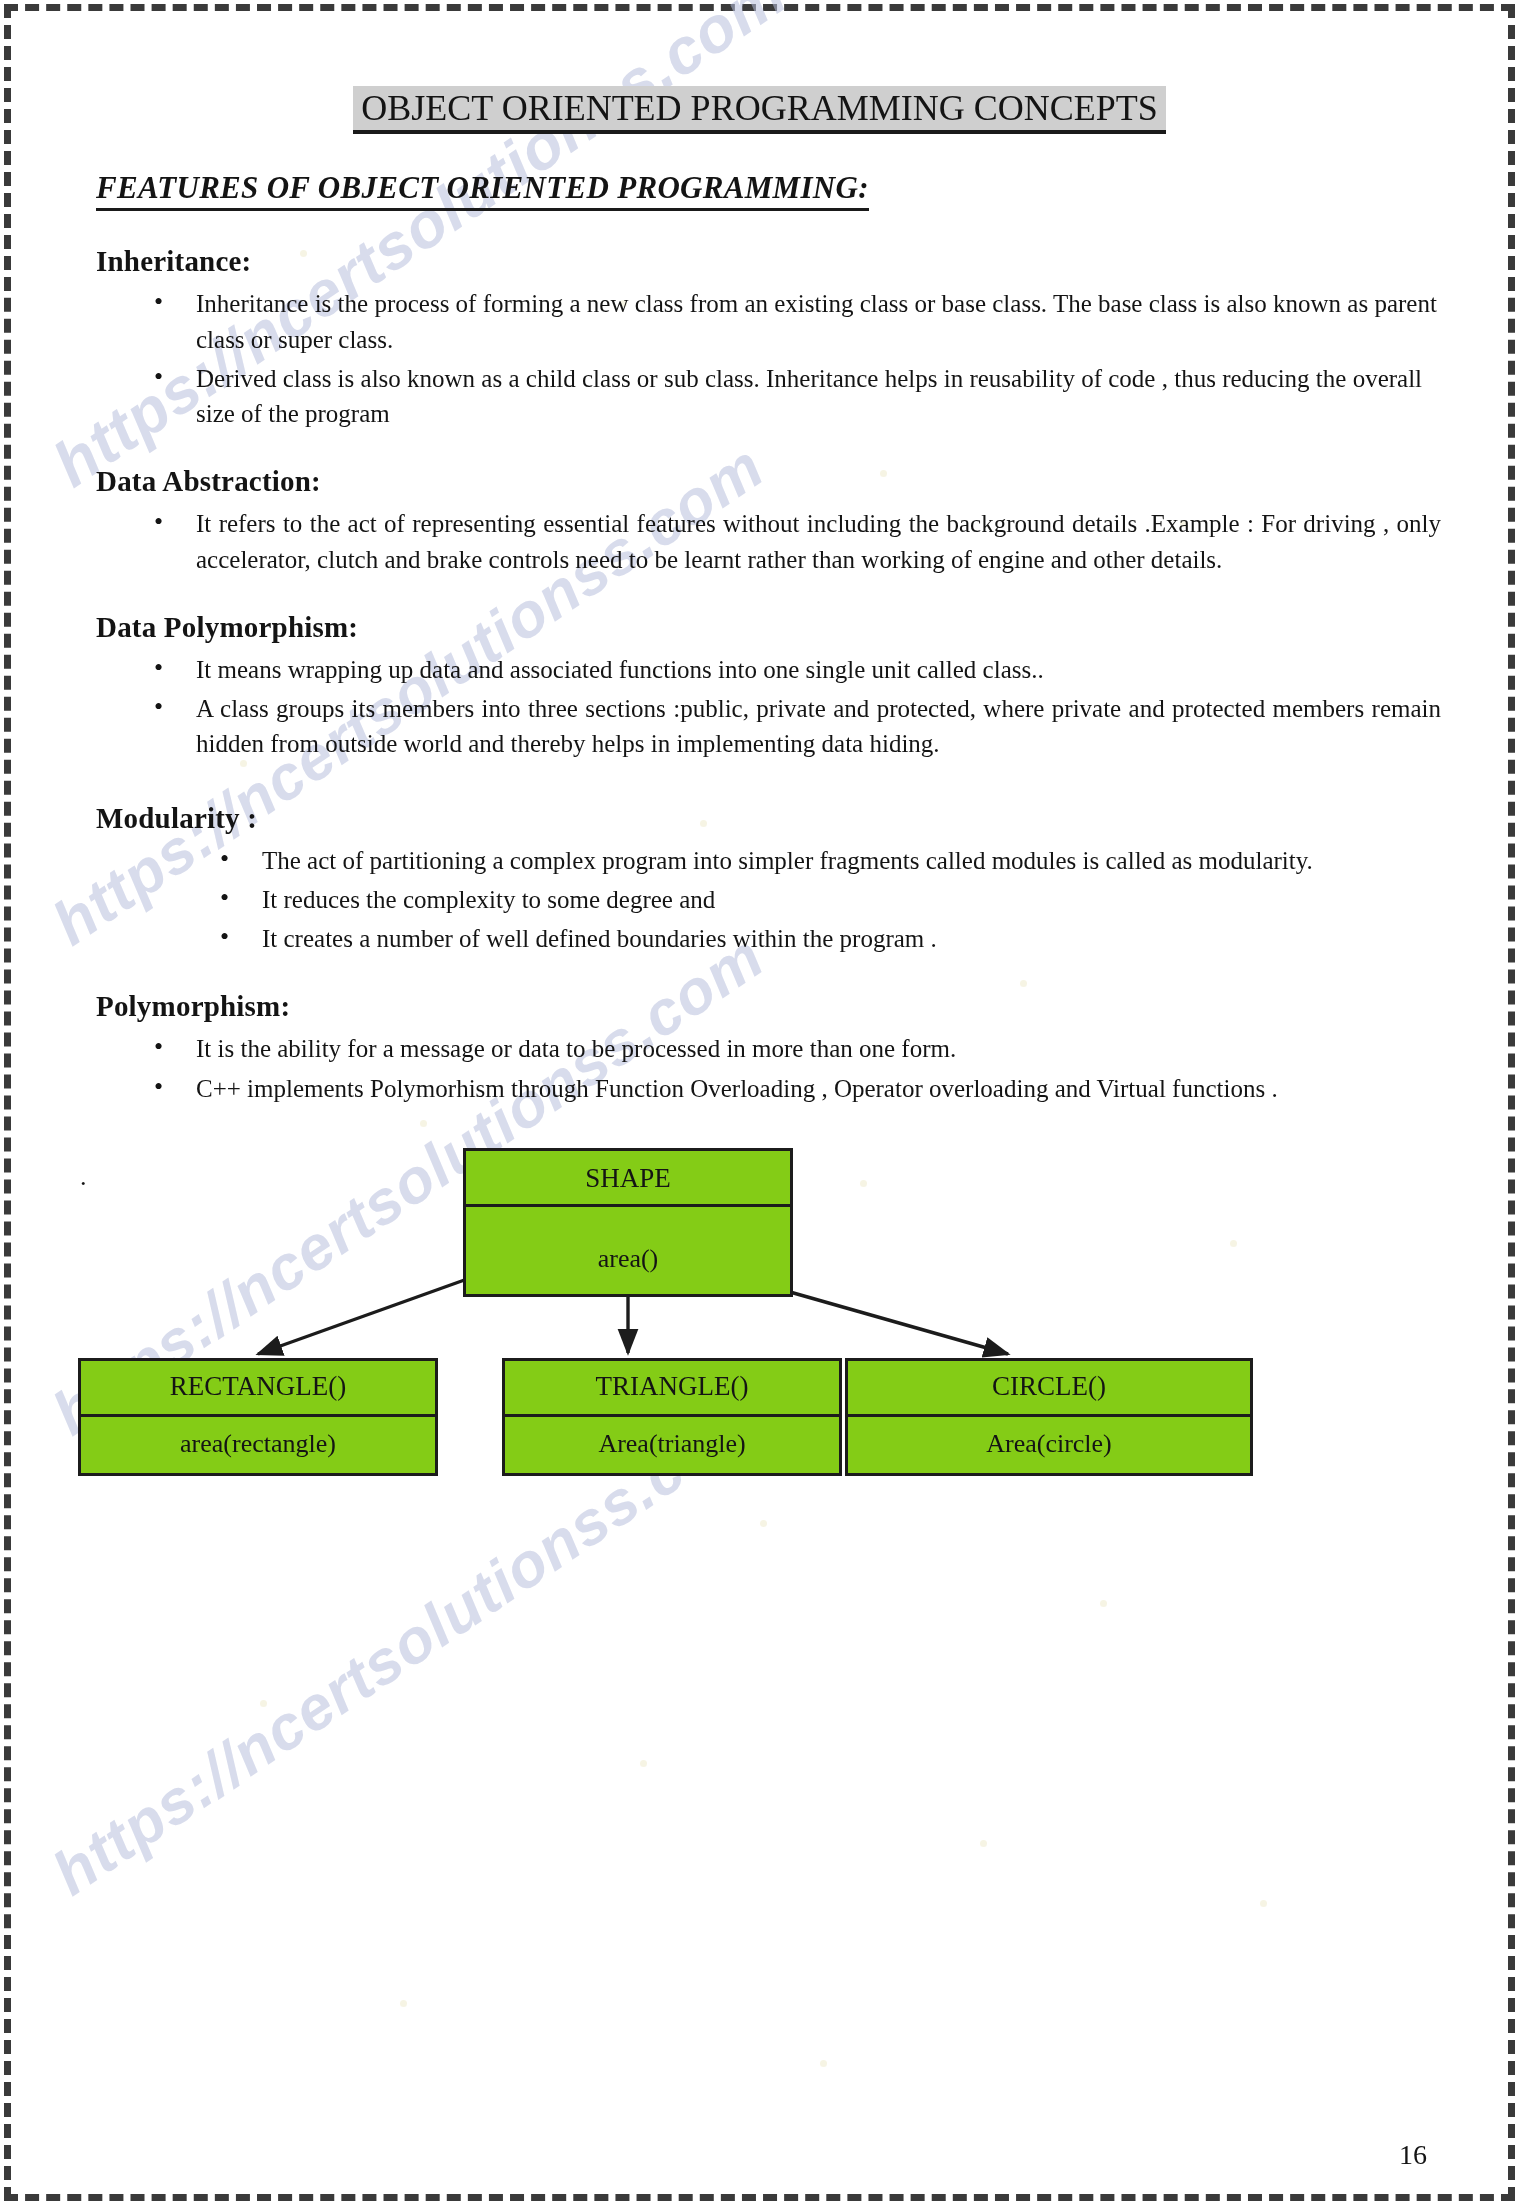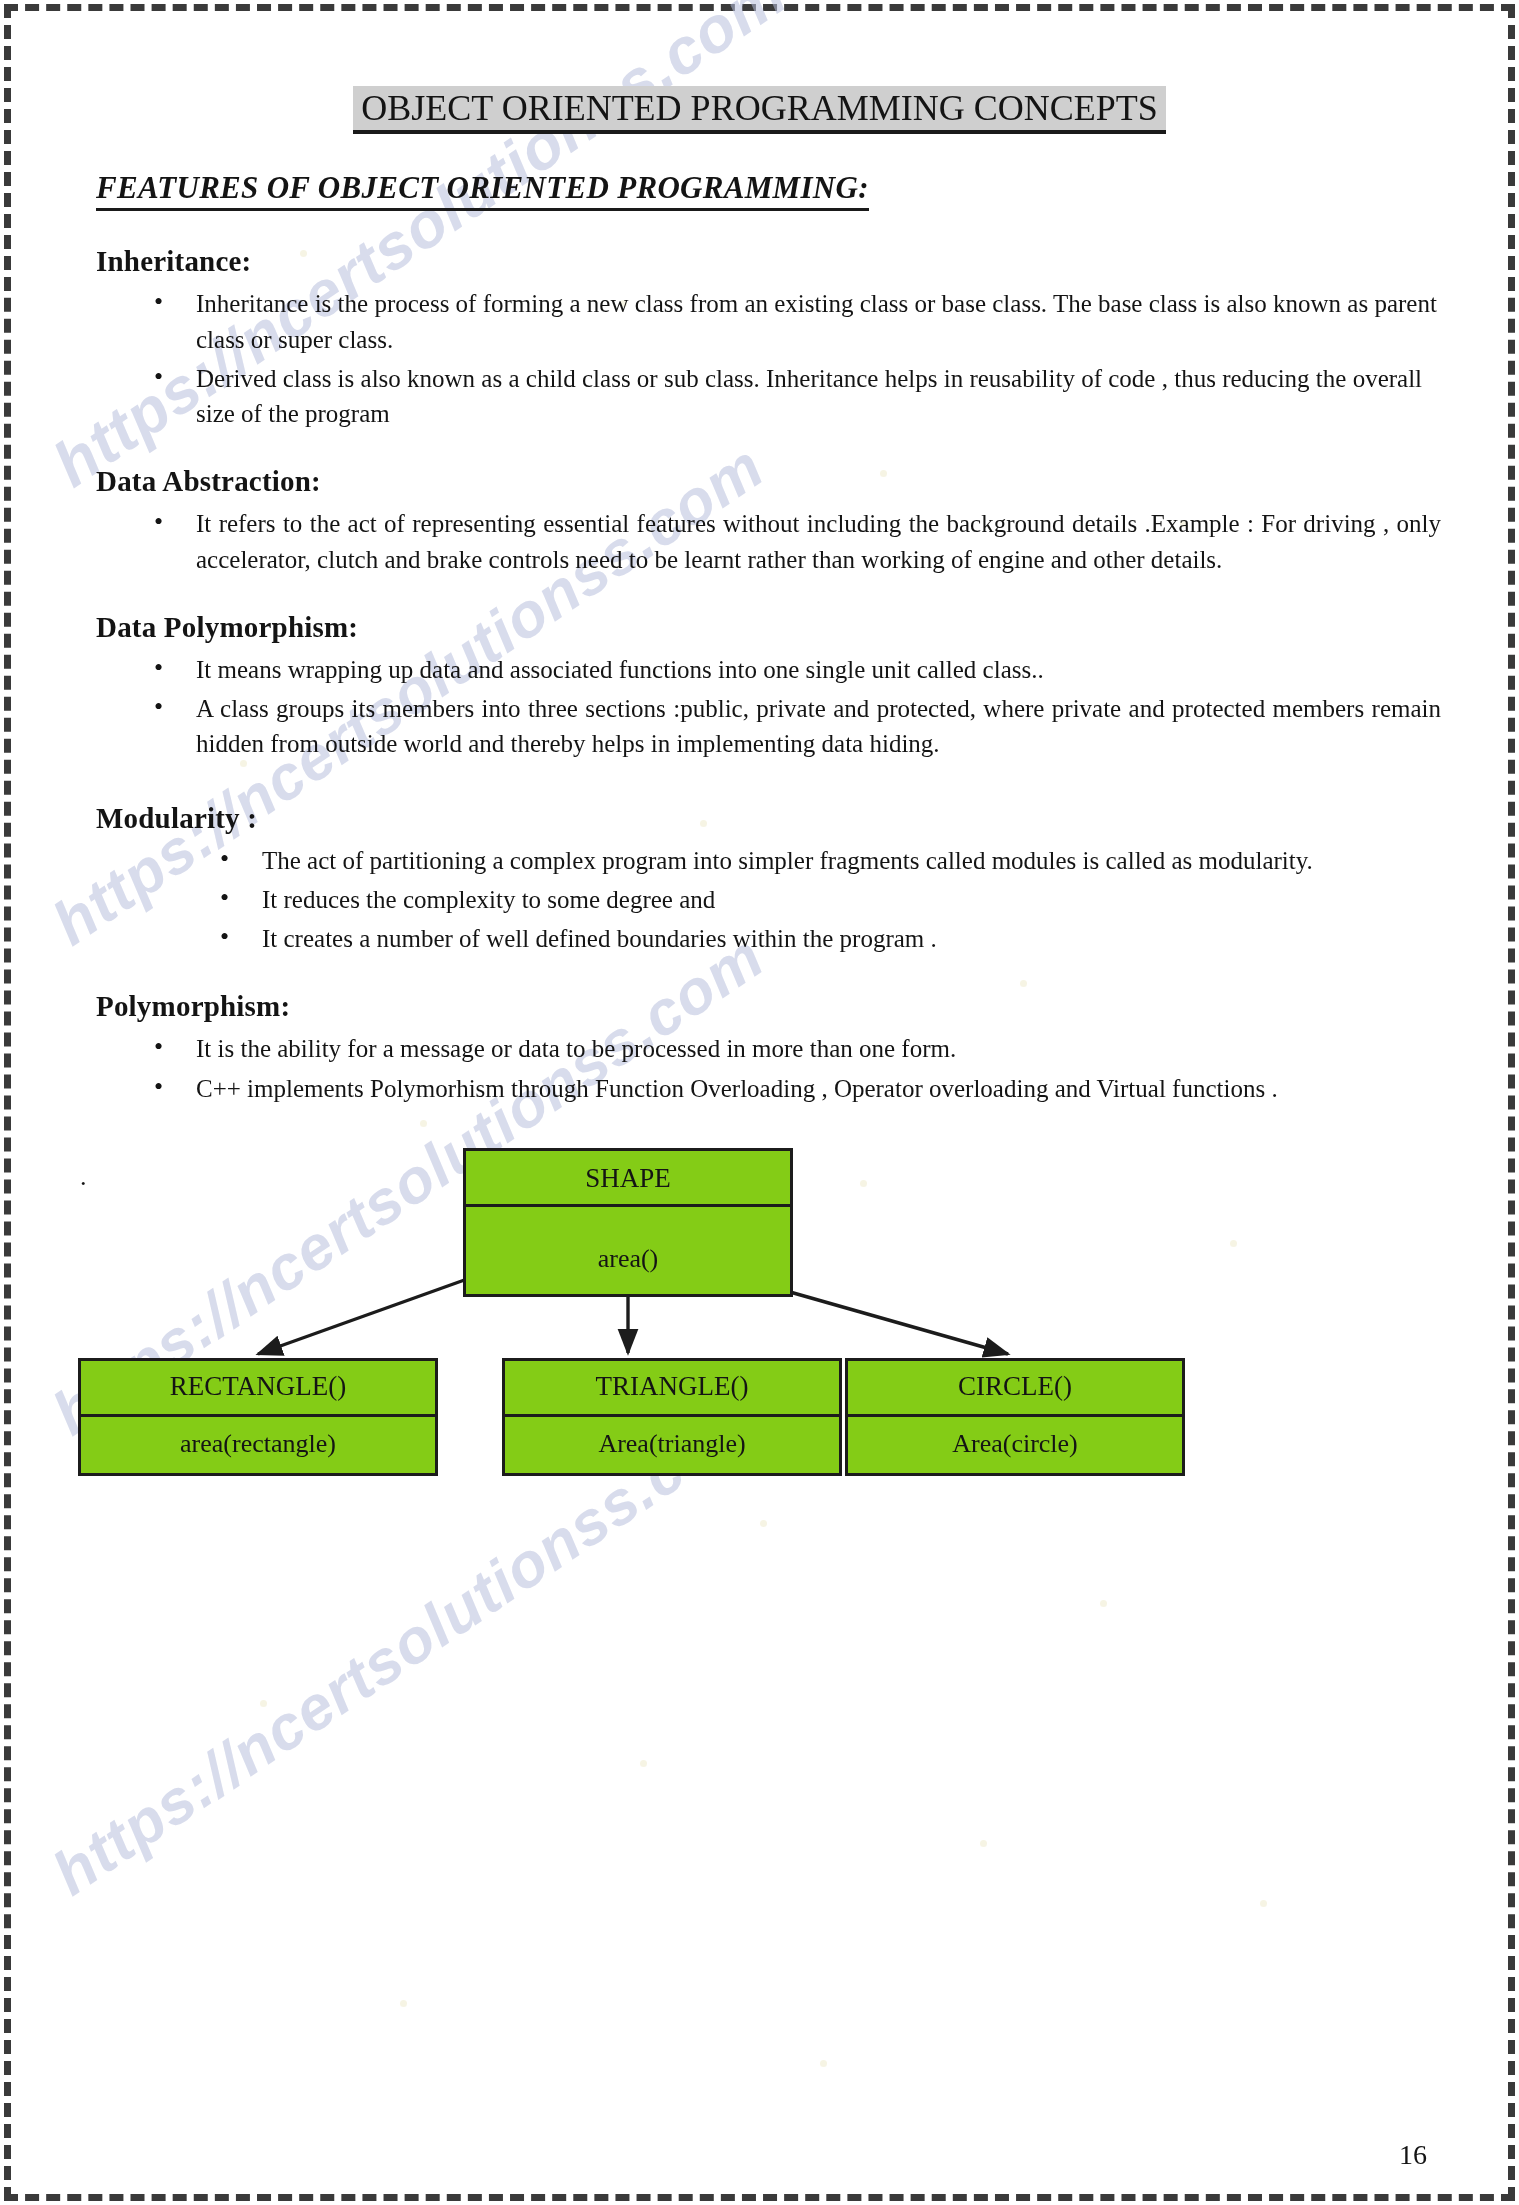--- a/index.html
+++ b/index.html
@@ -142,21 +142,21 @@
   .umlbox .row2 {
     font-size: 26px;
     padding: 12px 4px 14px 4px;
   }
   #box-shape { left: 385px; top: 8px;  width: 330px; }
   #box-shape .row1 { padding: 12px 4px 10px; }
   #box-shape .row2 { padding: 8px 4px 20px; margin-top: 29px; }
 
   #box-rect { left: 0px;   top: 218px; width: 360px; }
   #box-tri  { left: 424px; top: 218px; width: 340px; }
-  #box-circ { left: 767px; top: 218px; width: 340px; }
+  #box-circ { left: 767px; top: 218px; width: 408px; }
 
   #uml svg.connector {
     position: absolute;
     left: 0; top: 0;
     width: 1160px; height: 330px;
     overflow: visible;
   }
   .dot-mark {
     position: absolute;
     left: 2px; top: 22px;

